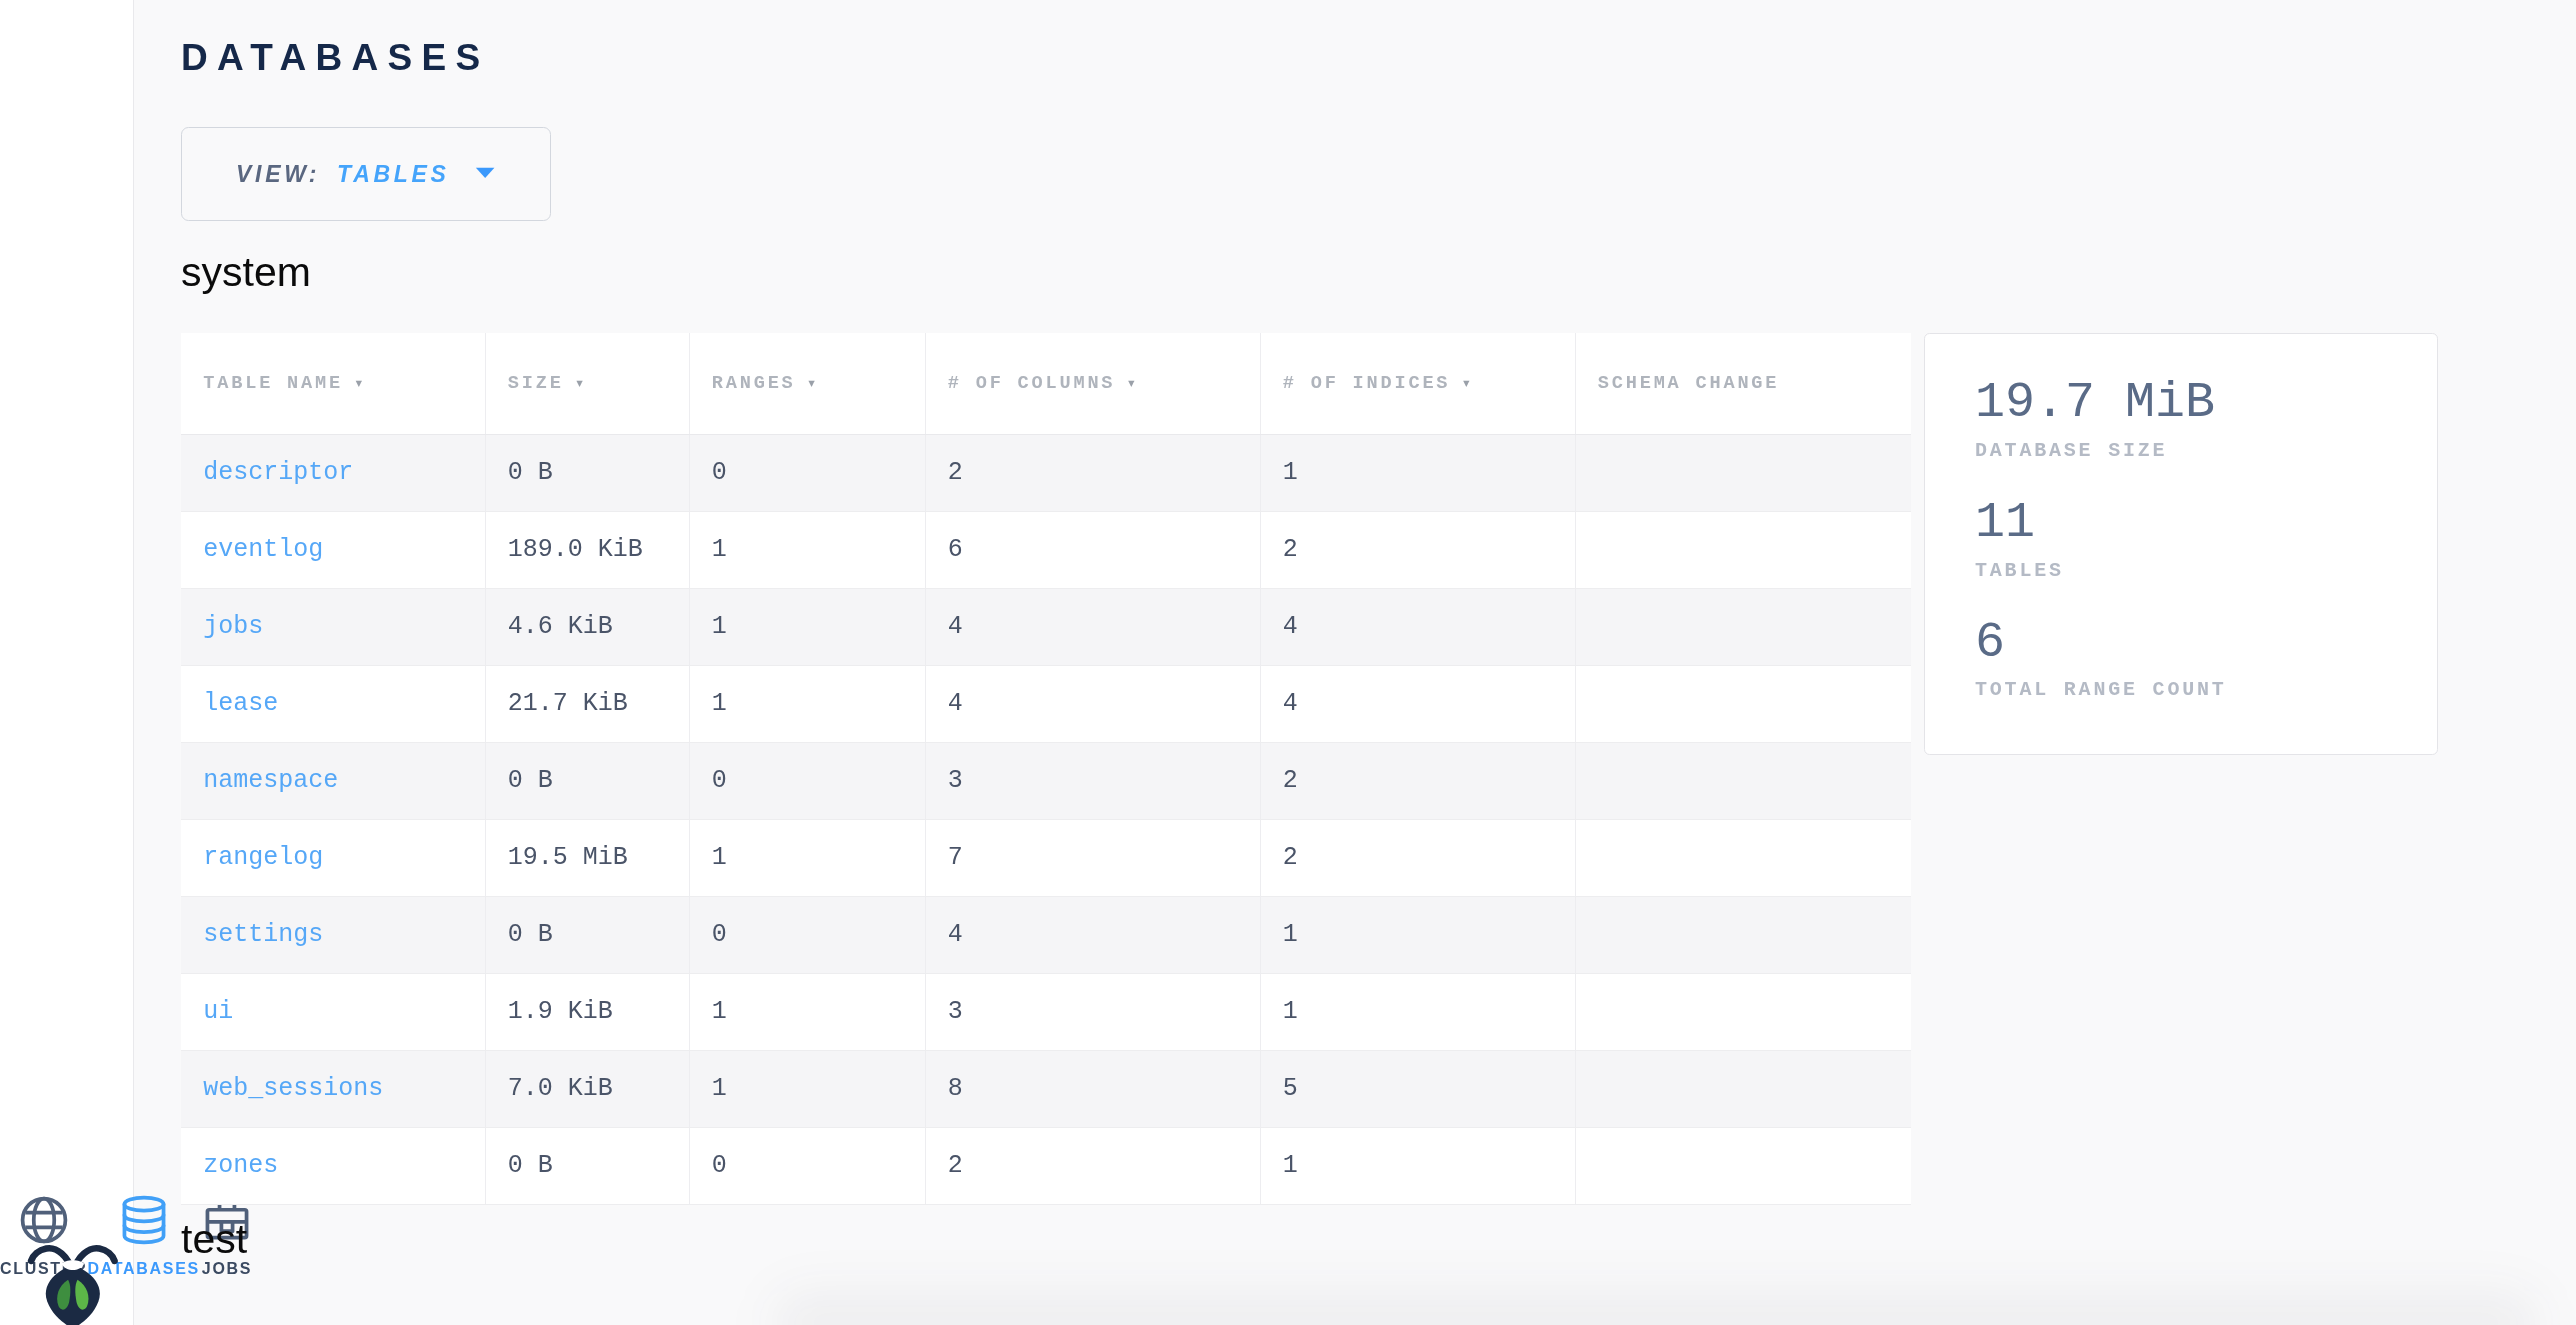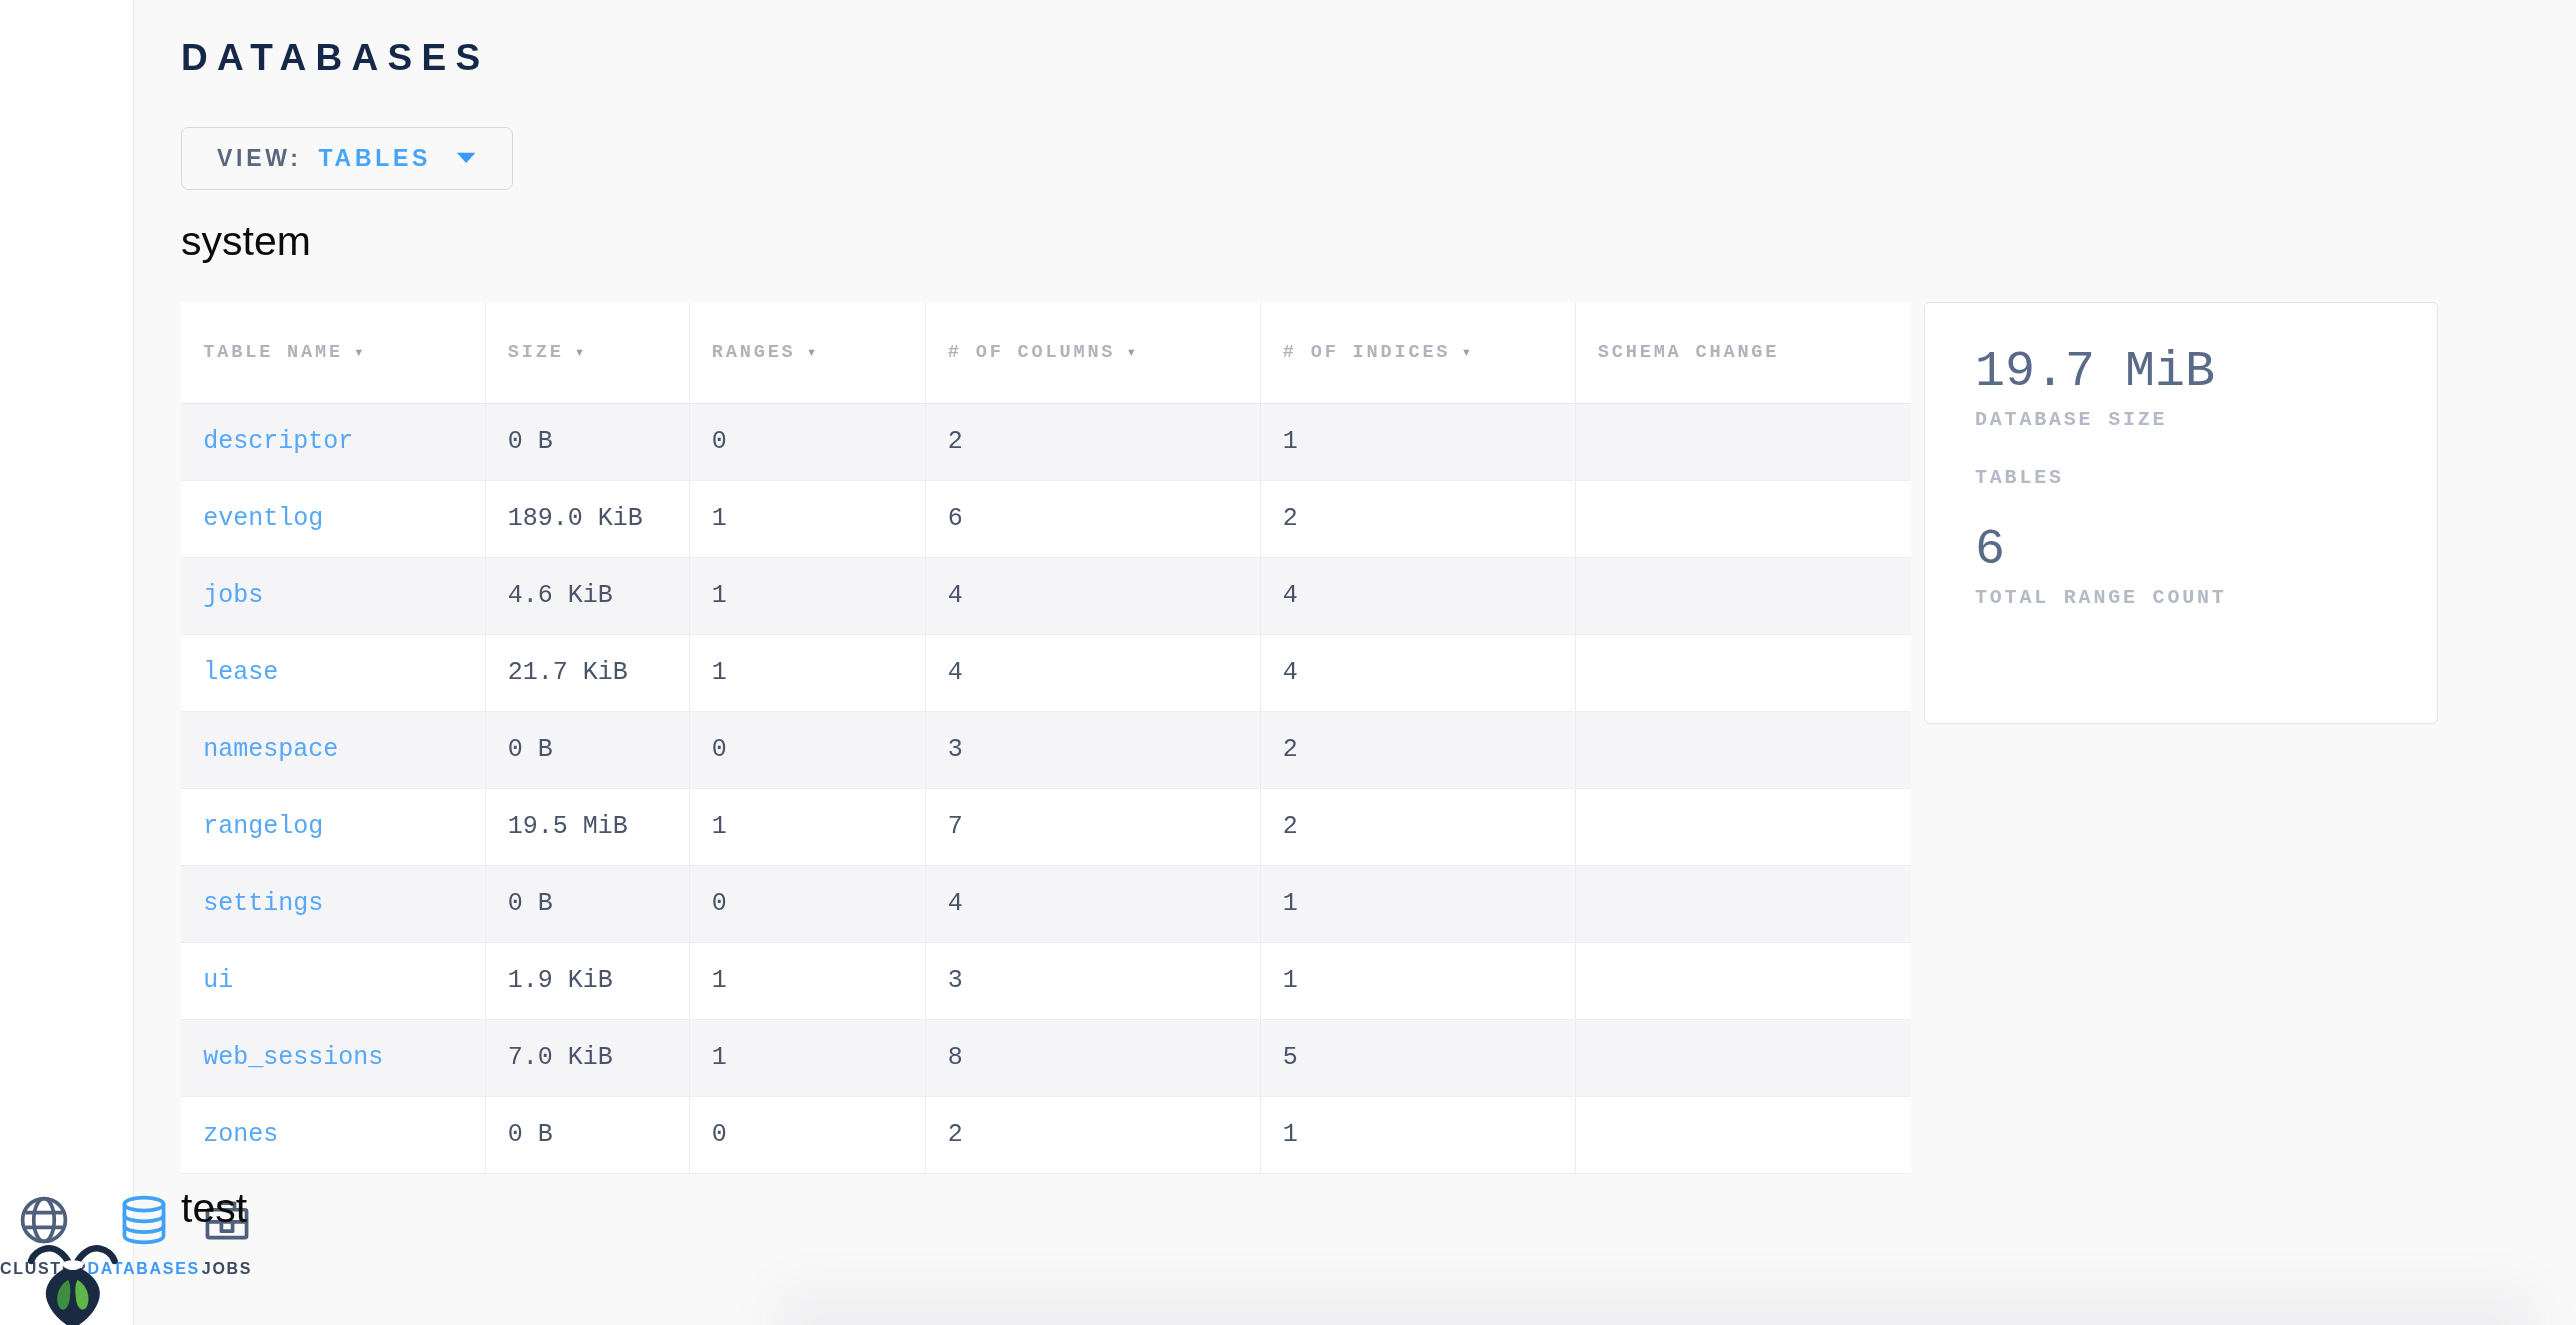--- a/index.html
+++ b/index.html
@@ -41,23 +41,23 @@
   .main { flex:1; padding:37px 0 0 47px; position:relative; }
 
   .page-title {
     font-size:37px; font-weight:700; letter-spacing:9.3px;
     color:#152849;
   }
 
   .view-btn {
     margin-top:48px;
     display:inline-flex; align-items:center;
-    height:63px; padding:0 35px;
+    height:94px; padding:0 54px;
     border:1.9px solid #d3d7de; border-radius:7.4px;
-    background:transparent; cursor:pointer;
+    background:transparent; cursor:pointer;font-style:italic;
   }
   .view-btn .view-label {
     font-size:23px; font-weight:700; letter-spacing:3.7px; color:#5a6780;
   }
   .view-btn .view-value {
     font-size:23px; font-weight:700; letter-spacing:3.7px; color:#45a4fb;
     margin-left:17px;
   }
   .view-btn .caret { margin-left:24px; display:block; }
 
@@ -311,20 +311,21 @@
   </tr>
         </tbody>
     </table>
 
     <aside class="summary-card">
       <div class="stat">
         <div class="stat-value">19.7 MiB</div>
         <div class="stat-label">DATABASE SIZE</div>
       </div>
       <div class="stat">
+        <div class="stat-value">11</div>
         <div class="stat-label">TABLES</div>
       </div>
       <div class="stat">
         <div class="stat-value">6</div>
         <div class="stat-label">TOTAL RANGE COUNT</div>
       </div>
     </aside>
   </div>
 
   <h2 class="section-heading second">test</h2>

